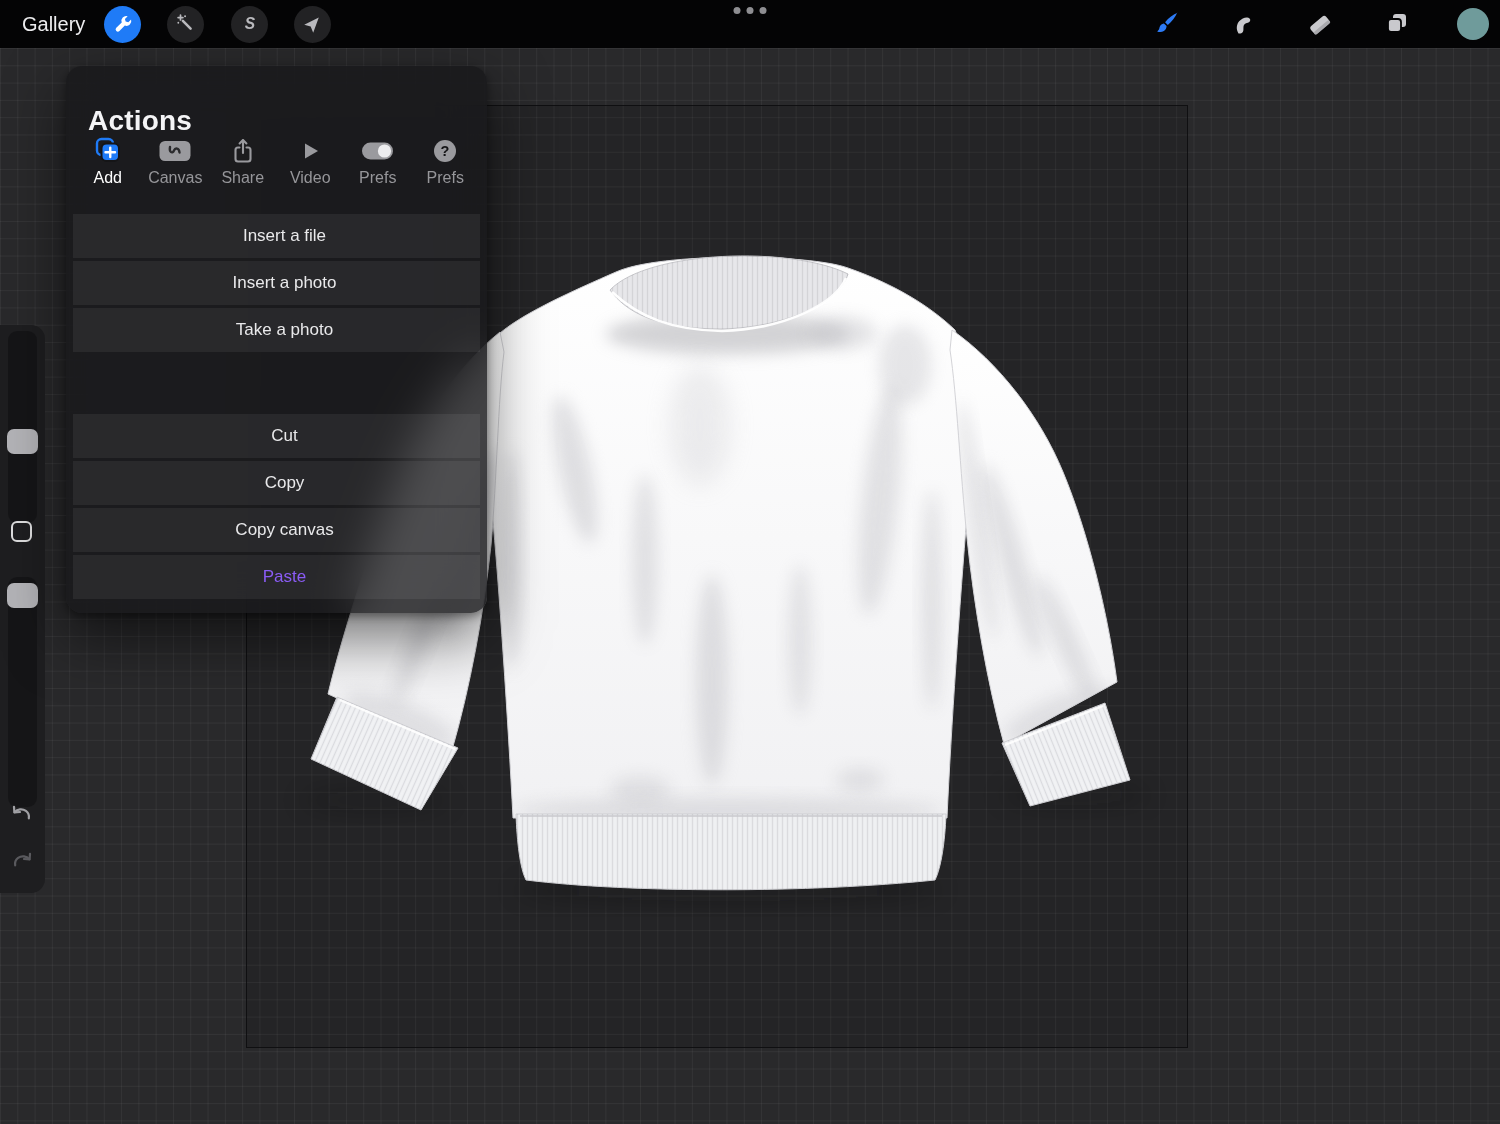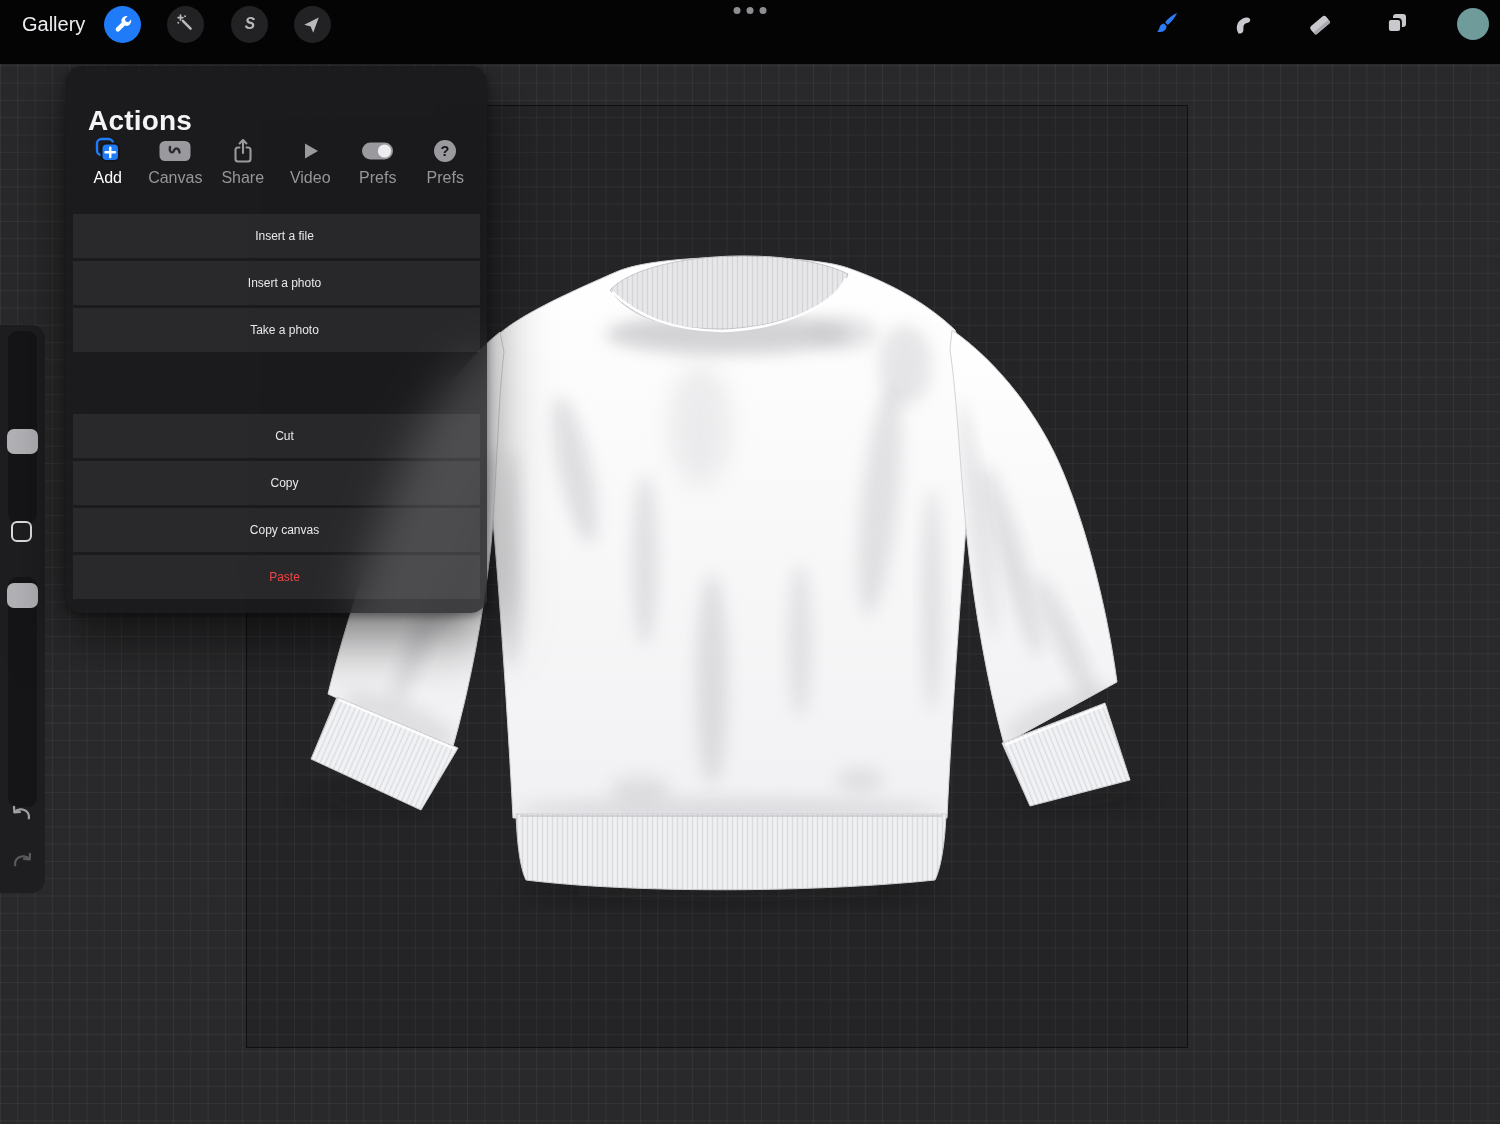--- a/index.html
+++ b/index.html
@@ -12,21 +12,21 @@
     background-color:#29292b;
     background-image:
       linear-gradient(rgba(255,255,255,0.05) 1px, transparent 1px),
       linear-gradient(90deg, rgba(255,255,255,0.05) 1px, transparent 1px);
     background-size:17.3px 17.3px;}
   .canvas-rect{position:absolute;left:246px;top:57px;width:942px;height:943px;
     background:rgba(0,0,0,0.10);border:1px solid rgba(12,12,14,0.85);box-sizing:border-box;}
   .artwork{position:absolute;left:0;top:0;width:1500px;height:1124px;pointer-events:none;}
 
   
-  .topbar{position:absolute;left:0;top:0;width:1500px;height:64px;background:#040405;z-index:40;}
+  .topbar{position:absolute;left:0;top:0;width:1500px;height:48px;background:#040405;z-index:40;}
   .gallery-btn{position:absolute;left:22px;top:0;height:48px;line-height:48px;
     color:#ececee;font-size:20px;font-weight:500;}
   .tool-circle{position:absolute;top:5.5px;width:37px;height:37px;border-radius:50%;
     background:#222224;display:flex;align-items:center;justify-content:center;}
   .tool-circle.active{background:#1f7bf7;}
   .tc-wrench{left:104px;} .tc-wand{left:167px;} .tc-select{left:231px;} .tc-move{left:294px;}
   .sysdots{position:absolute;left:50%;top:7px;transform:translateX(-50%);display:flex;gap:6px;}
   .sysdots i{width:7px;height:7px;border-radius:50%;background:#8e8e92;display:block;}
   .right-tool{position:absolute;top:10px;width:28px;height:28px;display:flex;
     align-items:center;justify-content:center;}
@@ -54,22 +54,22 @@
   .panel-title{position:absolute;left:22px;top:20px;font-size:28px;font-weight:bold;
     color:#f4f4f6;letter-spacing:.2px;}
   .tabs{position:absolute;left:8px;right:8px;top:66px;display:flex;}
   .tab{flex:1;display:flex;flex-direction:column;align-items:center;gap:5px;}
   .tab .tab-icon{height:32px;display:flex;align-items:flex-end;justify-content:center;}
   .tab .tab-label{font-size:16px;color:#96969a;}
   .tab.active .tab-label{color:#ffffff;font-weight:500;}
   .menu-group{position:absolute;left:7px;right:7px;}
   .mg-1{top:148px;} .mg-2{top:348px;}
   .menu-row{height:44px;line-height:44px;margin-bottom:3px;border-radius:0;
-    background:rgba(255,255,255,0.062);color:#e9e9eb;font-size:12px;padding-left:16px;}
-  .menu-row.disabled{color:#ef4444;}
+    background:rgba(255,255,255,0.062);color:#e9e9eb;font-size:17px;padding-left:16px;}
+  .menu-row.disabled{color:#8b5cf6;}
 </style>
 </head>
 <body>
 
 <div class="workspace">
   <div class="canvas-rect"></div>
 </div>
 
 <svg class="artwork" viewBox="0 0 1500 1124">
   <defs>

